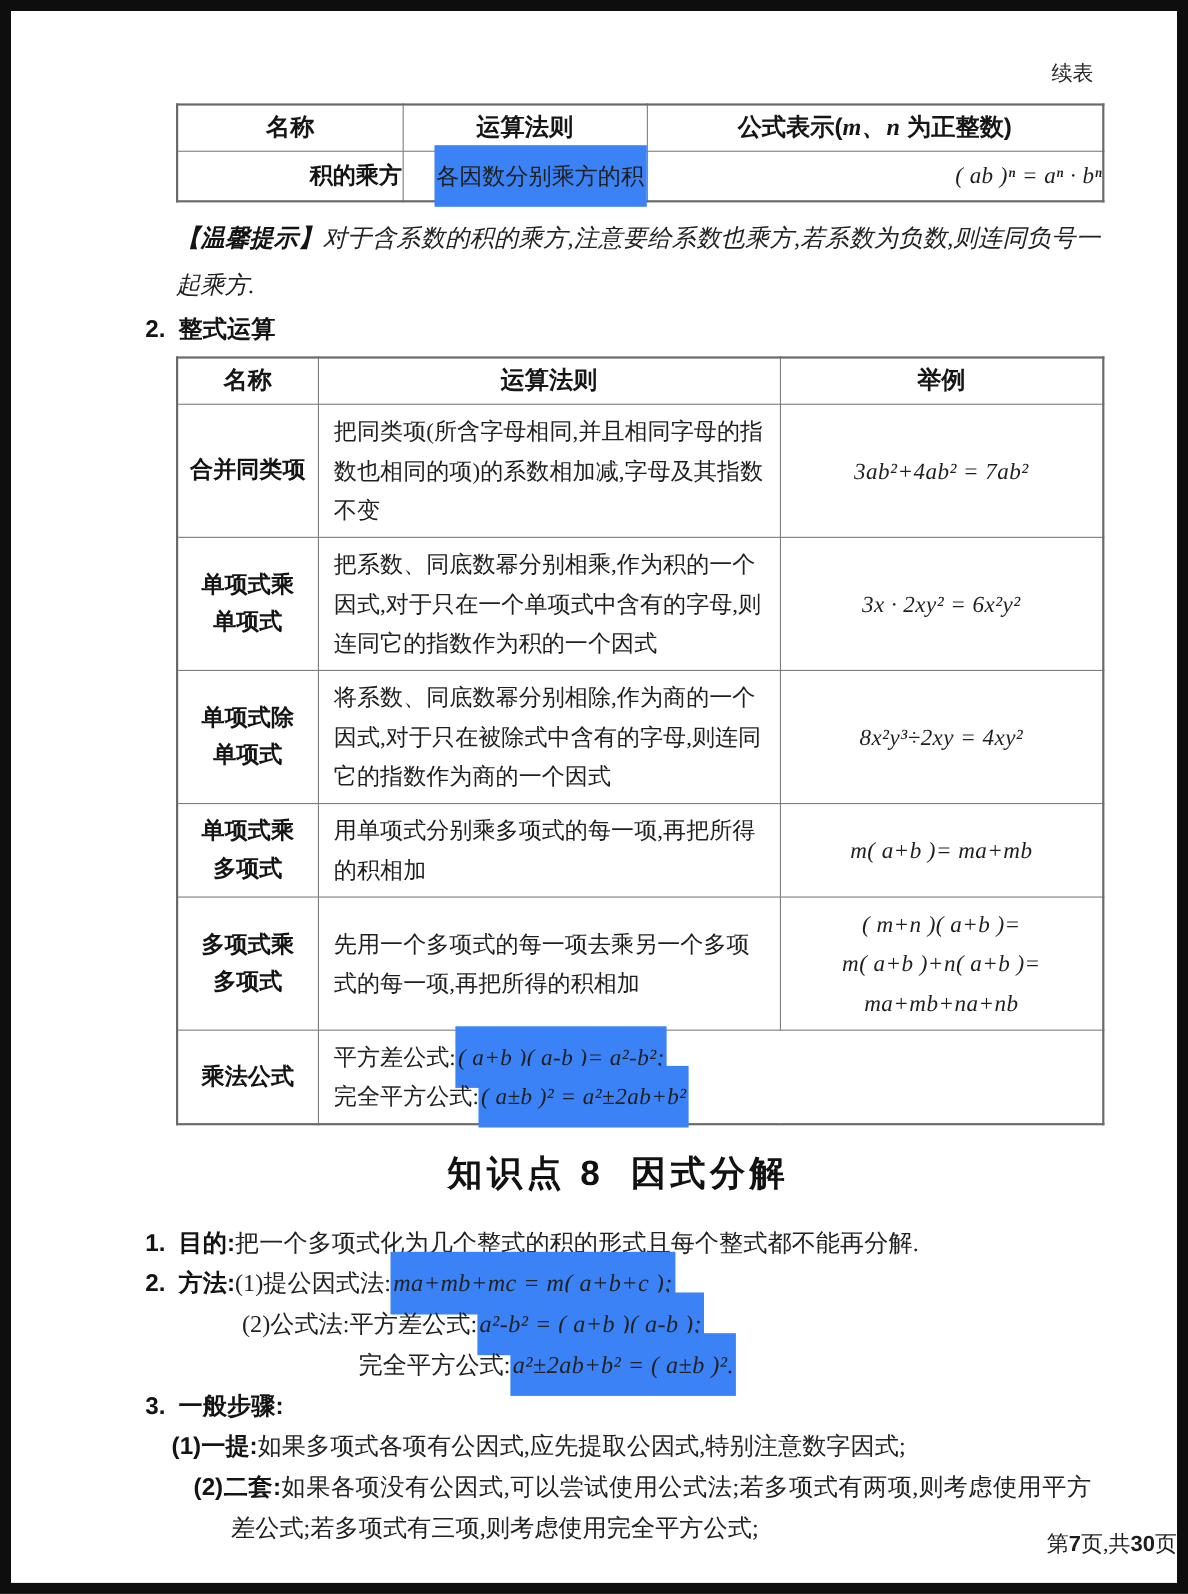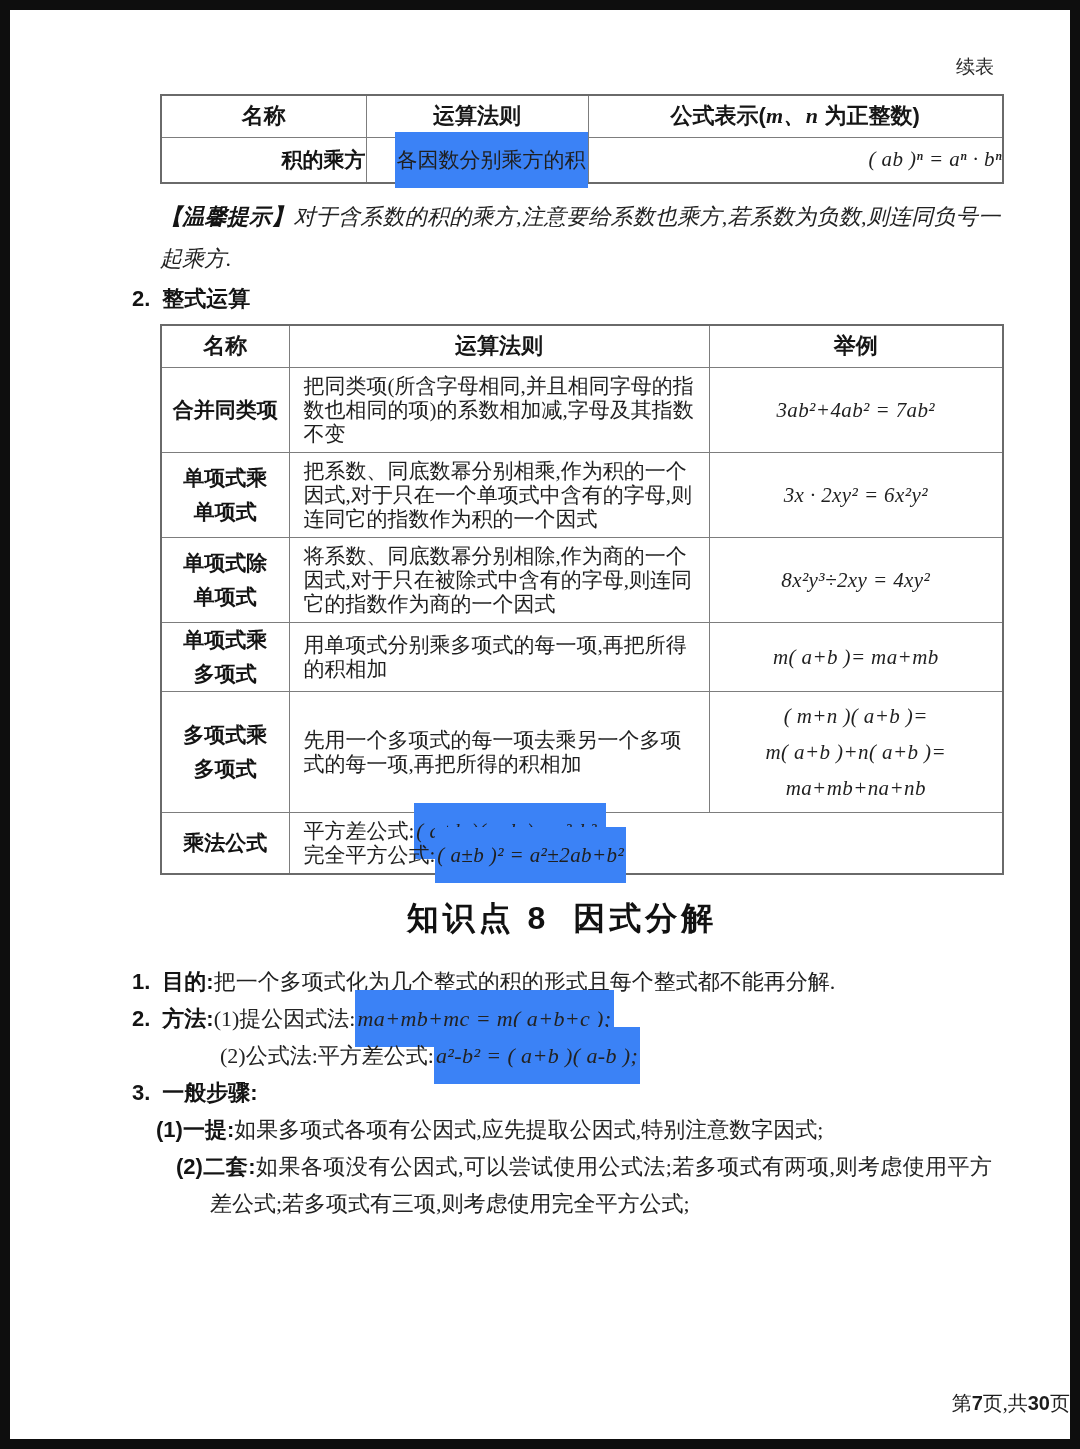--- a/index.html
+++ b/index.html
@@ -31,21 +31,21 @@
 
   .t1 td { height:46px; text-align:right; }
 
   .nm {
     font-family:"Liberation Sans","DejaVu Sans",sans-serif;
     font-weight:bold; text-align:center; font-size:21px;
     line-height:34px; color:#141414;
   }
   .pre { white-space:pre-line; }
 
-  .rl { padding:6px 10px 6px 14px; line-height:24px; text-align:left;margin-top:39px; }
+  .rl { padding:6px 10px 6px 14px; line-height:36px; text-align:left;margin-top:39px; }
   .ex { text-align:center; line-height:36px; padding:6px 4px; }
 
   .f {
     font-family:"Liberation Serif","DejaVu Serif",serif;
     font-style:italic; letter-spacing:0.4px;
   }
   .hl { background:#3b82f6; padding:16px 2px; }
 
   
   .tip {
@@ -177,20 +177,21 @@
 
   <div class="bodycol">
 
     <h1 class="kp"><span>知识点 8</span><span class="gap">因式分解</span></h1>
 
     <div class="item item1"><span class="inum">1.</span><span class="b">目的:</span><span>把一个多项式化为几个整式的积的形式且每个整式都不能再分解.</span></div>
 
     <div class="item">
       <div><span class="inum">2.</span><span class="b">方法:</span><span>(1)提公因式法:</span><span class="f hl">ma+mb+mc = m( a+b+c );</span></div>
       <div class="ind2"><span>(2)公式法:平方差公式:</span><span class="f hl">a²-b² = ( a+b )( a-b );</span></div>
+      <div class="ind3"><span>完全平方公式:</span><span class="f hl">a²±2ab+b² = ( a±b )².</span></div>
     </div>
 
     <div class="item">
       <div><span class="inum">3.</span><span class="b">一般步骤:</span></div>
       <div class="sub1"><span class="b">(1)一提:</span><span>如果多项式各项有公因式,应先提取公因式,特别注意数字因式;</span></div>
       <div class="sub2"><span class="b">(2)二套:</span><span>如果各项没有公因式,可以尝试使用公式法;若多项式有两项,则考虑使用平方差公式;若多项式有三项,则考虑使用完全平方公式;</span></div>
     </div>
 
   </div>
 

